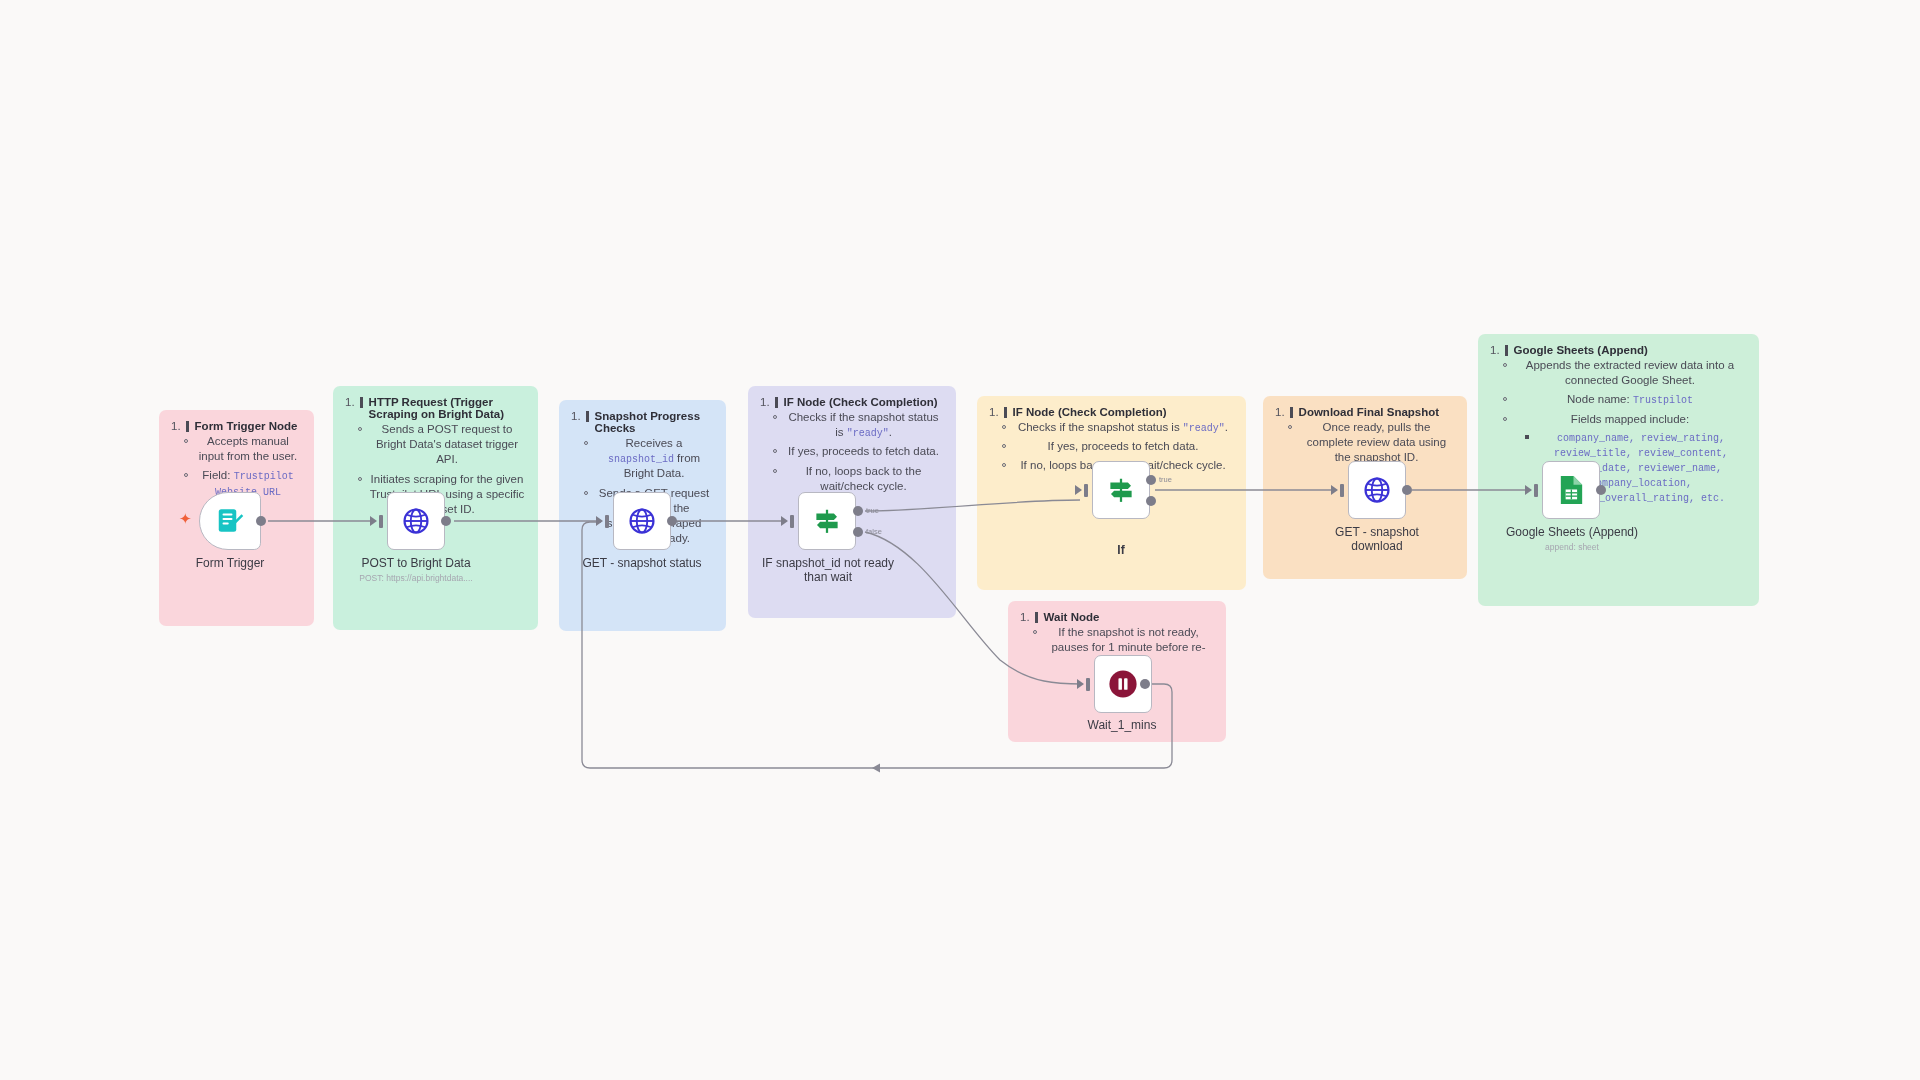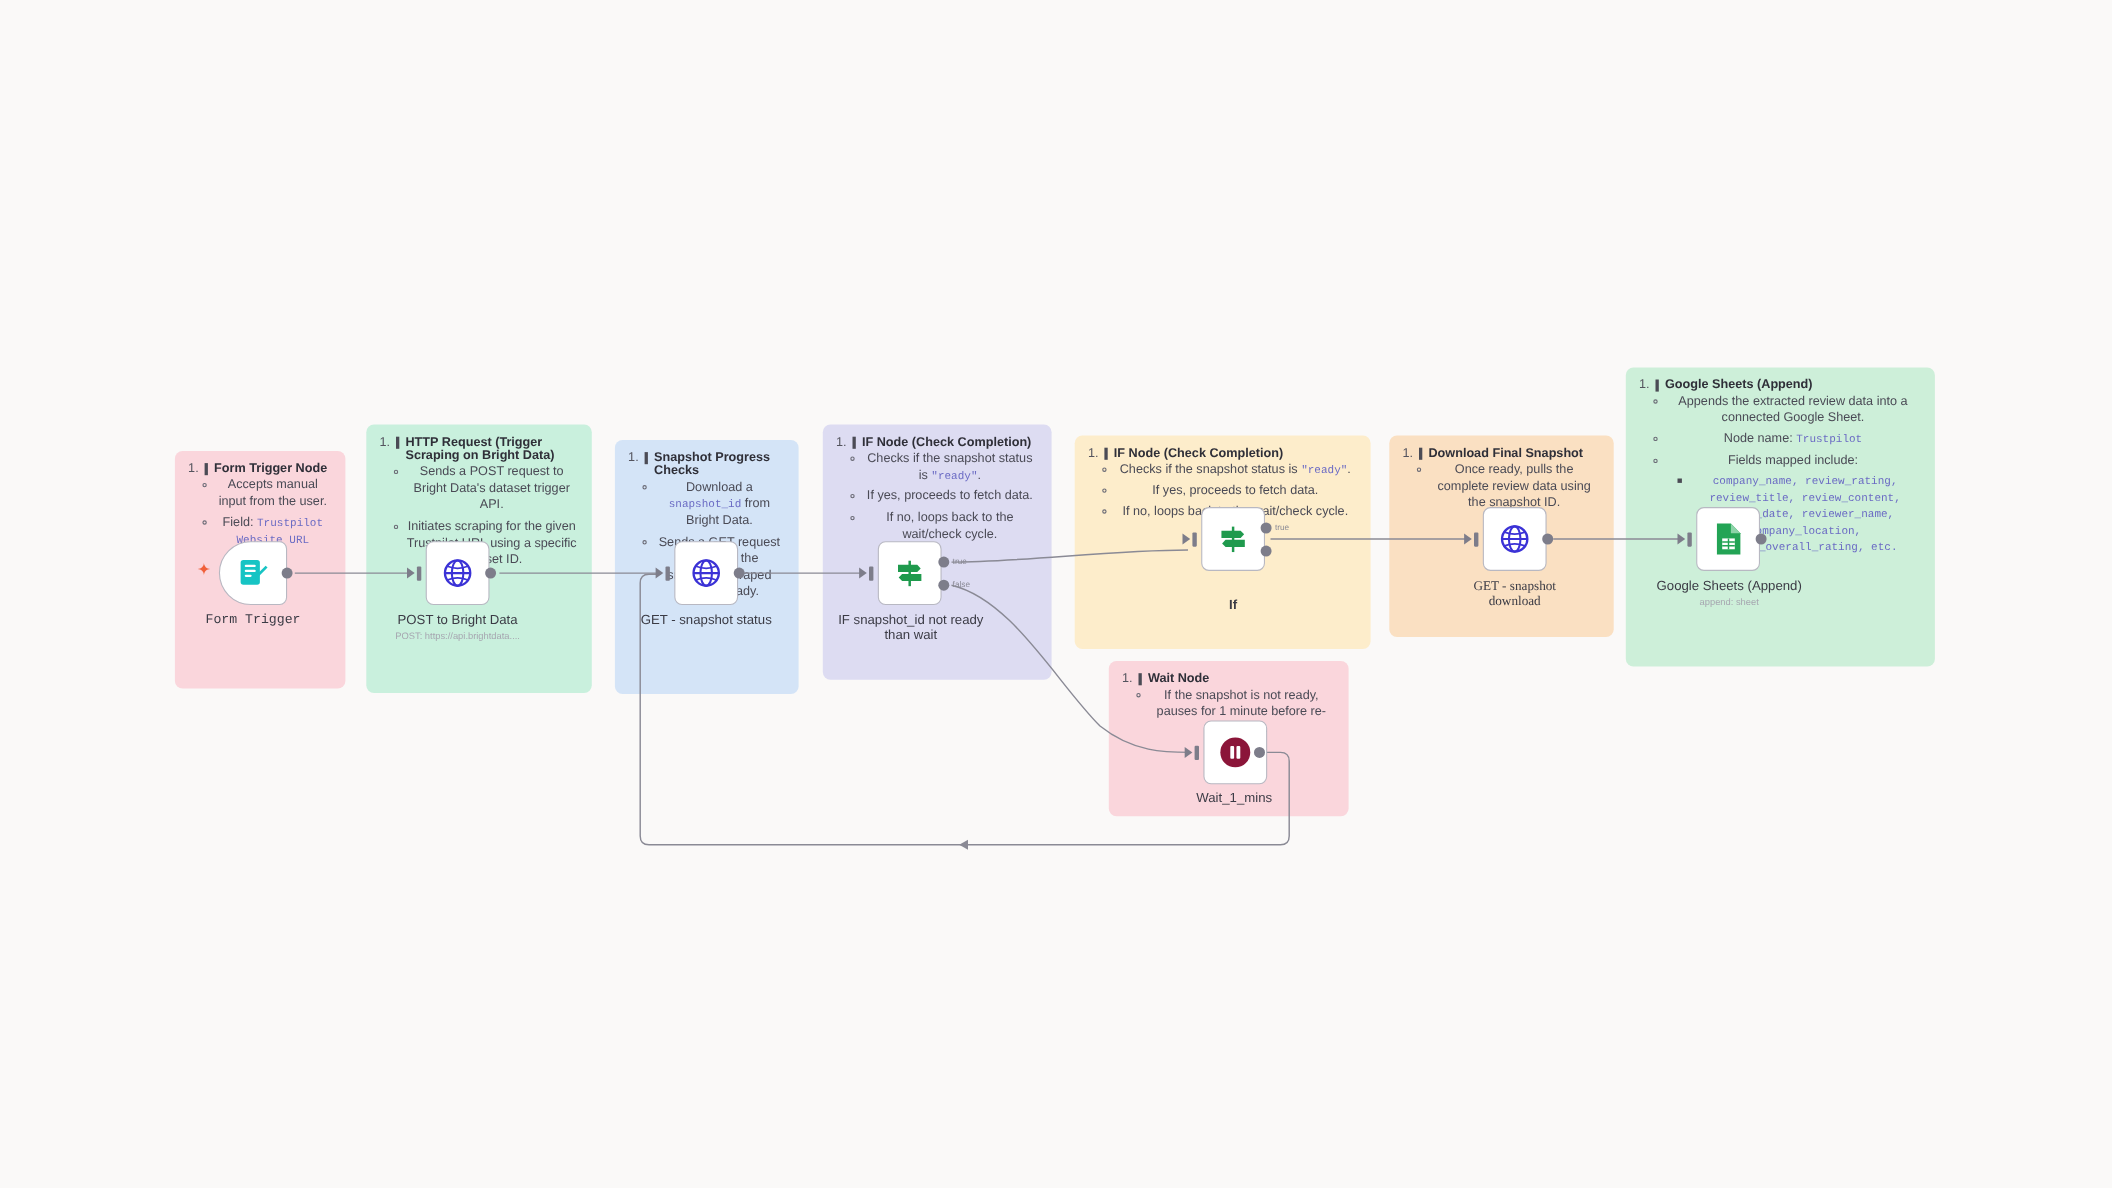--- a/index.html
+++ b/index.html
@@ -194,21 +194,21 @@
     </ul>
   </div>
 
   <div class="sticky" style="left:559px; top:400px; width:167px; height:231px; background:#d4e4f7;">
     <div class="s-title-line">
       <span class="s-num">1.</span>
       <span class="s-bar"></span>
       <span class="s-title">Snapshot Progress Checks</span>
     </div>
     <ul class="lvl1 sticky-body">
-      <li><span>Download a </span><code>snapshot_id</code><span> from Bright Data.</span></li>
+      <li><span>Receives a </span><code>snapshot_id</code><span> from Bright Data.</span></li>
       <li><span>Sends a GET request to check if the snapshot (scraped data) is ready.</span></li>
     </ul>
   </div>
 
   <div class="sticky" style="left:748px; top:386px; width:208px; height:232px; background:#dddcf2;">
     <div class="s-title-line">
       <span class="s-num">1.</span>
       <span class="s-bar"></span>
       <span class="s-title">IF Node (Check Completion)</span>
     </div>
@@ -297,21 +297,21 @@
     <svg width="30" height="30" viewBox="0 0 24 24">
       <rect x="3" y="2.5" width="14" height="18" rx="2" fill="#17c4c4"></rect>
       <rect x="6" y="6" width="8" height="1.6" rx="0.8" fill="#ffffff"></rect>
       <rect x="6" y="9.6" width="8" height="1.6" rx="0.8" fill="#ffffff"></rect>
       <rect x="6" y="13.2" width="5" height="1.6" rx="0.8" fill="#ffffff"></rect>
       <path d="M21.2 6.6 L22.6 8 L15.4 15.2 L13.4 15.8 L14 13.8 Z" fill="#17c4c4"></path>
     </svg>
   </div>
   <span class="bolt" style="left:179px; top:511px;">✦</span>
   <div class="dot" style="left:256px; top:516px;"></div>
-  <div class="node-label" style="left:150px; top:556px; width:160px;font-family:Liberation Mono, monospace;">Form Trigger</div>
+  <div class="node-label" style="left:150px; top:556px; width:160px;">Form Trigger</div>
 
   <div class="in-bar" style="left:379px; top:515px;"></div>
   <div class="in-arrow" style="left:370px; top:516px;"></div>
   <div class="node" style="left:387px; top:492px;">
     <svg width="30" height="30" viewBox="0 0 24 24">
       <circle cx="12" cy="12" r="9.2" fill="none" stroke="#3b32d6" stroke-width="1.7"></circle>
       <ellipse cx="12" cy="12" rx="4.2" ry="9.2" fill="none" stroke="#3b32d6" stroke-width="1.5"></ellipse>
       <line x1="2.8" y1="12" x2="21.2" y2="12" stroke="#3b32d6" stroke-width="1.5"></line>
       <path d="M4.6 7 Q12 10 19.4 7" fill="none" stroke="#3b32d6" stroke-width="1.3"></path>
       <path d="M4.6 17 Q12 14 19.4 17" fill="none" stroke="#3b32d6" stroke-width="1.3"></path>
@@ -370,21 +370,21 @@
   <div class="node" style="left:1348px; top:461px;">
     <svg width="30" height="30" viewBox="0 0 24 24">
       <circle cx="12" cy="12" r="9.2" fill="none" stroke="#3b32d6" stroke-width="1.7"></circle>
       <ellipse cx="12" cy="12" rx="4.2" ry="9.2" fill="none" stroke="#3b32d6" stroke-width="1.5"></ellipse>
       <line x1="2.8" y1="12" x2="21.2" y2="12" stroke="#3b32d6" stroke-width="1.5"></line>
       <path d="M4.6 7 Q12 10 19.4 7" fill="none" stroke="#3b32d6" stroke-width="1.3"></path>
       <path d="M4.6 17 Q12 14 19.4 17" fill="none" stroke="#3b32d6" stroke-width="1.3"></path>
     </svg>
   </div>
   <div class="dot" style="left:1402px; top:485px;"></div>
-  <div class="node-label" style="left:1297px; top:525px; width:160px;font-family:Liberation Serif, serif;">GET - snapshot
+  <div class="node-label" style="left:1297px; top:525px; width:160px;">GET - snapshot
 download</div>
 
   <div class="in-bar" style="left:1534px; top:484px;"></div>
   <div class="in-arrow" style="left:1525px; top:485px;"></div>
   <div class="node" style="left:1542px; top:461px;">
     <svg width="27" height="32" viewBox="0 0 20 24">
       <path d="M2 1.5 h9.5 L18 8 v14.5 H2 Z" fill="#23a455"></path>
       <path d="M11.5 1.5 L18 8 h-6.5 Z" fill="#8cd3a8"></path>
       <rect x="5.6" y="11.6" width="8.6" height="7.4" fill="#ffffff"></rect>
       <line x1="5.6" y1="14.1" x2="14.2" y2="14.1" stroke="#23a455" stroke-width="1"></line>

